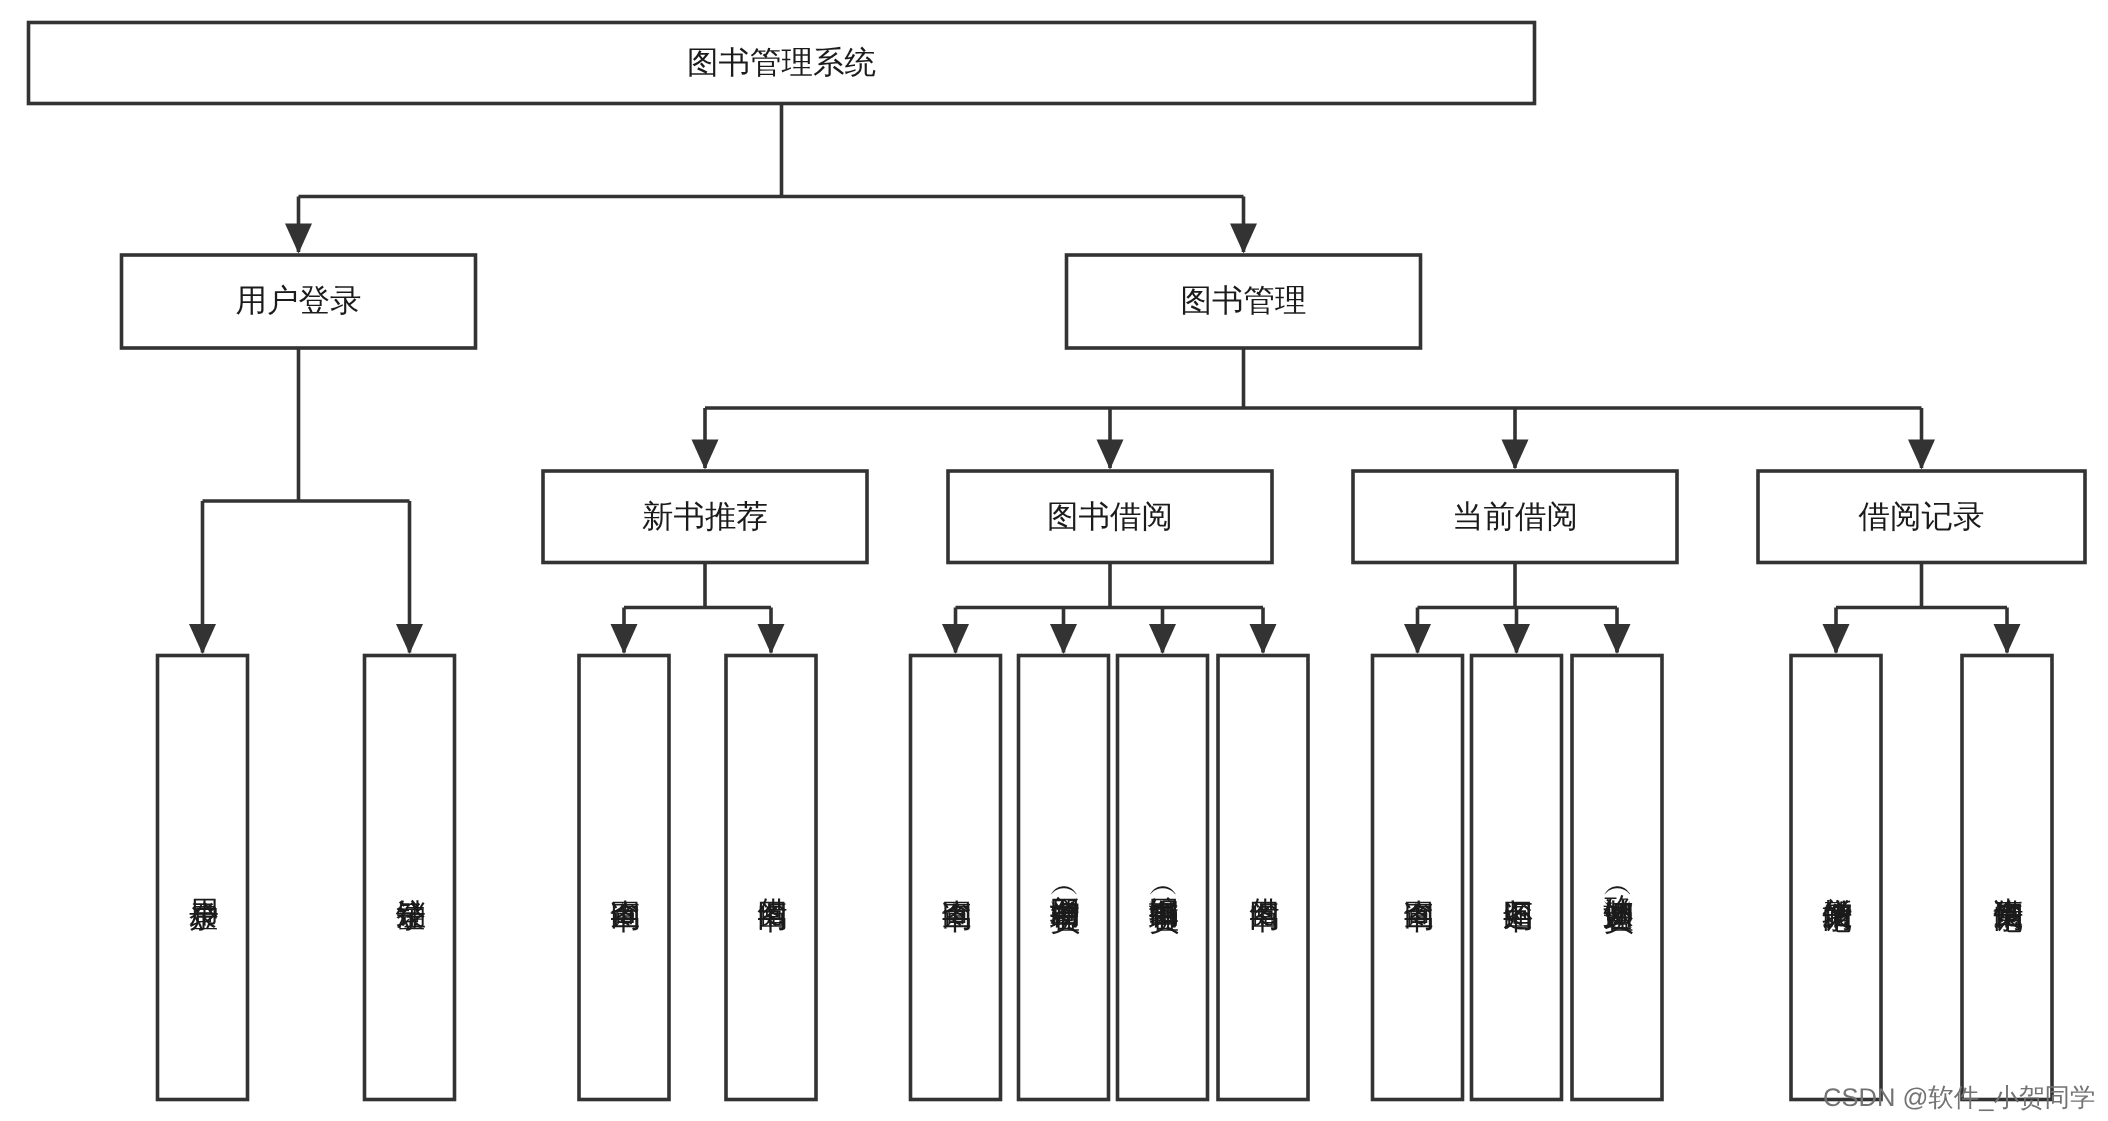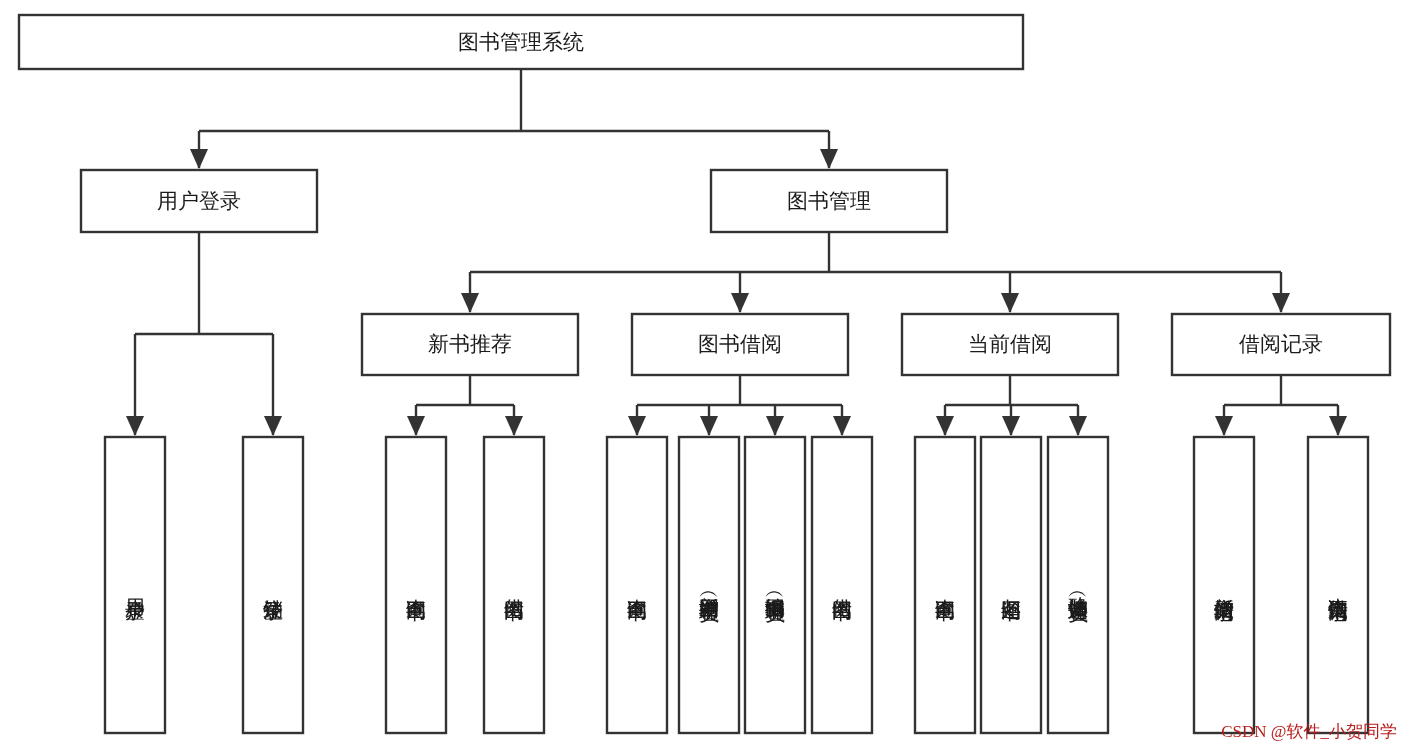--- a/index.html
+++ b/index.html
@@ -60,23 +60,23 @@
     display: flex;
     align-items: center;
     justify-content: center;
     white-space: nowrap;
     pointer-events: none;
   }
   .watermark {
     position: absolute;
     right: 8px;
     bottom: 4px;
-    font-family: Liberation Serif, serif;
+    font-family: Liberation Sans, sans-serif;
     font-size: 17px;
-    color: #b91c1c;
+    color: #737373;
     white-space: nowrap;
   }
 </style>
 </head>
 <body>
 
 <div id="diagram-root">
 
   <svg id="diagram-svg" viewBox="0 0 1405 747">
     <g id="edges-layer">

